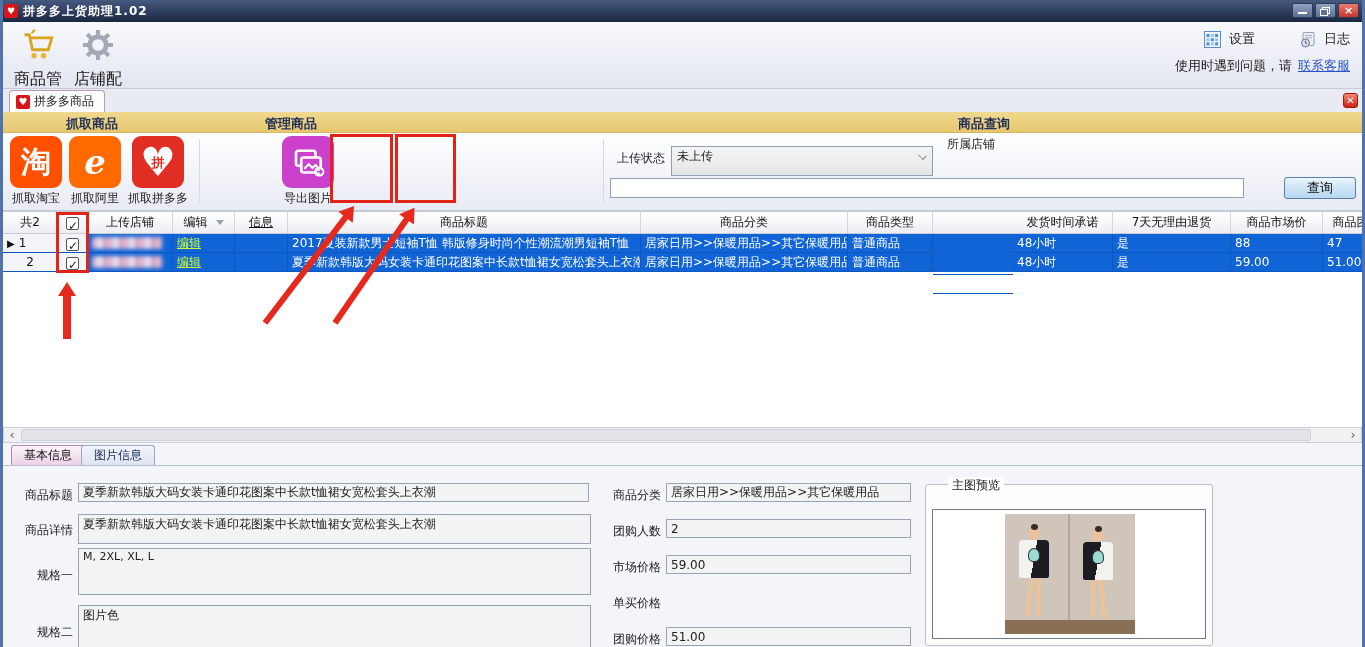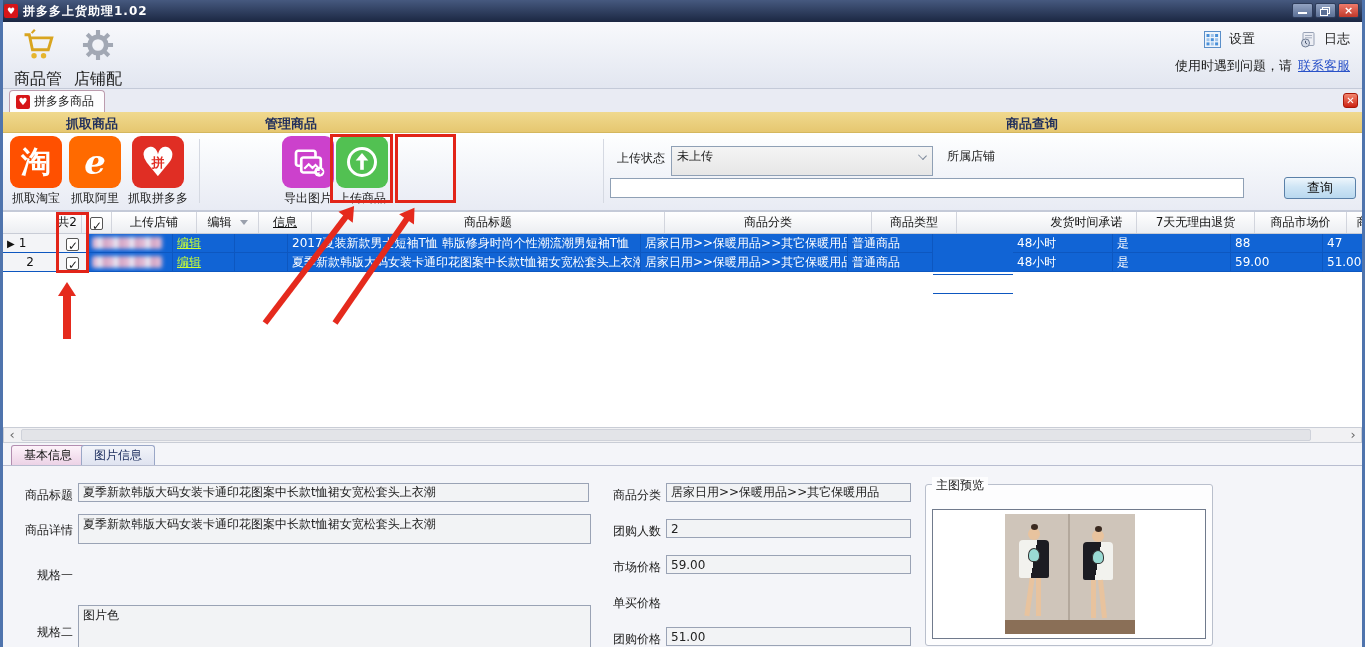--- a/index.html
+++ b/index.html
@@ -85,21 +85,21 @@
   
   .bottom { position:absolute; left:0; top:443px; width:1359px; height:204px; background:#f4f5f9; }
   .dtab { position:absolute; top:2px; height:20px; padding:0 12px; font-size:12px; line-height:19px; border-radius:3px 3px 0 0; }
   .dtab.active { left:8px; background:linear-gradient(#fdf3fa,#ecd2e6); border:1px solid #b38db0; border-bottom:none; color:#111; }
   .dtab.inactive { left:78px; background:linear-gradient(#f2f4fa,#dfe3f0); border:1px solid #9aa7c7; border-bottom:none; color:#1f3060; }
   .formpanel { position:absolute; left:0; top:22px; width:1359px; height:182px; border-top:1px solid #b8bdd0; }
   .f-lbl { position:absolute; font-size:12px; color:#222; text-align:right; }
   .f-input { position:absolute; height:19px; background:#f2f3f5; border:1px solid #9aa3b5; font-size:12px; padding:0 4px; color:#222; font-family:"DejaVu Sans",sans-serif; }
   .f-area { position:absolute; background:#f2f3f5; border:1px solid #9aa3b5; font-size:11px; padding:1px 4px; color:#222; overflow:hidden; }
   .groupbox { position:absolute; left:922px; top:18px; width:288px; height:162px; background:#fdfdfe; border:1px solid #b9bfcc; border-radius:3px; }
-  .groupbox .g-lbl { position:absolute; left:6px; top:-8px; background:#fdfdfe; padding:0 4px; font-size:12px; color:#222; }
+  .groupbox .g-lbl { position:absolute; left:22px; top:-8px; background:#fdfdfe; padding:0 4px; font-size:12px; color:#222; }
   .imgframe { position:absolute; left:6px; top:24px; width:274px; height:130px; background:#fff; border:1px solid #707a8c; }
   .photo { position:absolute; left:72px; top:4px; width:130px; height:120px; background:#cfc5ba; overflow:hidden; }
   .photo .mirror { position:absolute; left:63px; top:0; width:2px; height:120px; background:#b3a89c; }
   .photo .floor { position:absolute; left:0; bottom:0; width:100%; height:14px; background:#8a6f57; }
   .figure { position:absolute; width:34px; }
   .figure .head { width:12px; height:12px; border-radius:50%; background:#e8c39e; margin:0 auto; position:relative; }
   .figure .bun { position:absolute; top:-4px; left:3px; width:7px; height:6px; border-radius:50%; background:#3a2a20; }
   .figure .shirt { width:30px; height:38px; margin:0 auto; border-radius:4px 4px 2px 2px; background:linear-gradient(100deg,#f2f2ee 50%,#1c1c22 50%); position:relative; }
   .figure .print { position:absolute; left:9px; top:8px; width:12px; height:14px; border-radius:50% 50% 40% 40%; background:#9adbd4; border:1px solid #333; }
   .figure .legs { display:flex; justify-content:center; gap:4px; }
@@ -197,21 +197,21 @@
     <div class="main-tab">
       <span class="ticon">♥</span>
       <span>拼多多商品</span>
     </div>
     <div class="strip-close">✕</div>
   </div>
 
   <div class="sectionbar">
     <span class="sec-lbl" style="left:63px;">抓取商品</span>
     <span class="sec-lbl" style="left:262px;">管理商品</span>
-    <span class="sec-lbl" style="left:1003px;">商品查询</span>
+    <span class="sec-lbl" style="left:955px;">商品查询</span>
   </div>
 
   <div class="ribbon">
     <div class="rbtn" style="left:5px;">
       <div class="ric" style="background:#ff5000;">
           <span class="glyph-cn">淘</span>
         </div>
       <div class="rlb">抓取淘宝</div>
     </div>
     <div class="rbtn" style="left:64px;">
@@ -232,44 +232,34 @@
         <svg viewBox="0 0 24 24">
             <rect x="4" y="4.5" width="13" height="10" rx="1.5" fill="none" stroke="#fff" stroke-width="1.8"></rect>
             <rect x="7.5" y="9" width="13" height="10" rx="1.5" fill="#cc41cc" stroke="#fff" stroke-width="1.8"></rect>
             <path d="M9.5 16.5l3-3 2.5 2.5 2-2 1.5 1.5" stroke="#fff" stroke-width="1.4" fill="none"></path>
             <circle cx="19.5" cy="18.5" r="3.4" fill="#fff"></circle>
             <path d="M18 18.5h3M19.9 17l1.4 1.5-1.4 1.5" stroke="#cc41cc" stroke-width="1.1" fill="none"></path>
           </svg>
       </div>
       <div class="rlb">导出图片</div>
     </div>
-    <div class="rbtn" style="left:331px;">
-      <div class="ric" style="background:#52c152;">
-        <svg viewBox="0 0 24 24">
-            <circle cx="12" cy="12" r="9" fill="none" stroke="#fff" stroke-width="2"></circle>
-            <path d="M12 17.2v-6.5" stroke="#fff" stroke-width="2.4"></path>
-            <path d="M7.8 11l4.2-5 4.2 5z" fill="#fff"></path>
-          </svg>
-      </div>
-      <div class="rlb">上传商品</div>
-    </div>
     <div class="vdiv" style="left:600px;"></div>
 
     <span class="q-lbl" style="left:614px; top:17px;">上传状态</span>
     <div class="q-select" style="left:668px; top:13px; width:262px;">
       <span>未上传</span><span class="chev"></span>
     </div>
-    <span class="q-lbl" style="left:944px; top:15px;">所属店铺</span>
+    <span class="q-lbl" style="left:944px; top:3px;">所属店铺</span>
     <input class="q-input" style="left: 607px; top: 45px; width: 634px;" value="">
     <div class="q-btn" style="left:1281px; top:44px;">查询</div>
   </div>
 
   <div class="grid">
     <div class="trow thead">
-      <div class="tcell c0" style="text-align:right;margin-left:24px;">共2</div>
+      <div class="tcell c0" style="text-align:center;">共2</div>
       <div class="tcell c1"><span class="cb"></span></div>
       <div class="tcell c2">上传店铺</div>
       <div class="tcell c3"><span>编辑</span><span class="sort-tri"></span></div>
       <div class="tcell c4">信息</div>
       <div class="tcell c5">商品标题</div>
       <div class="tcell c6">商品分类</div>
       <div class="tcell c7">商品类型</div>
       <div class="tcell c8">是否预售</div>
       <div class="tcell c9">发货时间承诺</div>
       <div class="tcell c10">7天无理由退货</div>
@@ -321,20 +311,21 @@
     <div class="dtab inactive">图片信息</div>
     <div class="formpanel">
 
       <span class="f-lbl" style="left:2px; top:21px; width:68px;">商品标题</span>
       <input class="f-input" style="left: 75px; top: 17px; width: 511px;" value="夏季新款韩版大码女装卡通印花图案中长款t恤裙女宽松套头上衣潮">
 
       <span class="f-lbl" style="left:2px; top:56px; width:68px;">商品详情</span>
       <div class="f-area" style="left:75px; top:48px; width:513px; height:30px; font-size:12px;">夏季新款韩版大码女装卡通印花图案中长款t恤裙女宽松套头上衣潮</div>
 
       <span class="f-lbl" style="left:2px; top:101px; width:68px;">规格一</span>
+      <div class="f-area" style="left:75px; top:82px; width:513px; height:47px;">M, 2XL, XL, L</div>
 
       <span class="f-lbl" style="left:2px; top:158px; width:68px;">规格二</span>
       <div class="f-area" style="left:75px; top:139px; width:513px; height:60px; font-size:12px;">图片色</div>
 
       <span class="f-lbl" style="left:590px; top:21px; width:68px;">商品分类</span>
       <input class="f-input" style="left: 663px; top: 17px; width: 245px;" value="居家日用&gt;&gt;保暖用品&gt;&gt;其它保暖用品">
 
       <span class="f-lbl" style="left:590px; top:57px; width:68px;">团购人数</span>
       <input class="f-input" style="left: 663px; top: 53px; width: 245px;" value="2">
 

